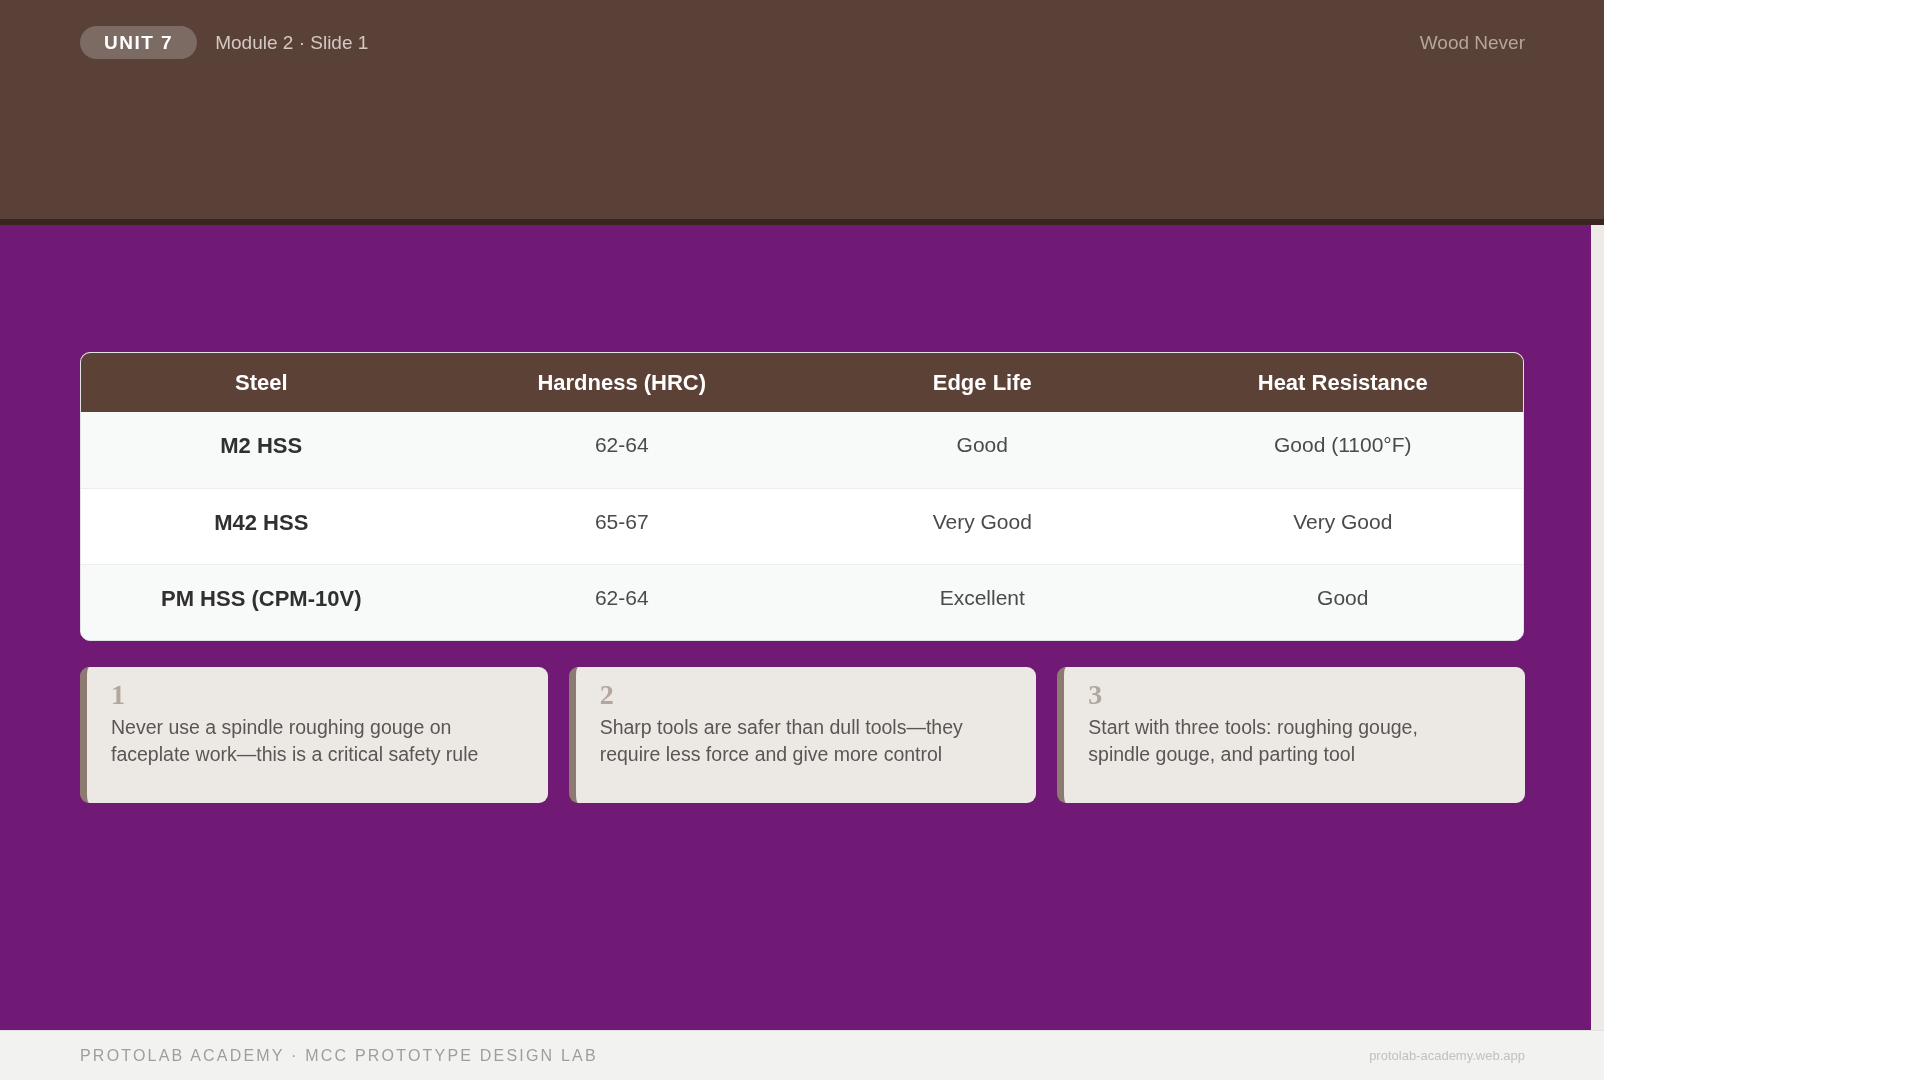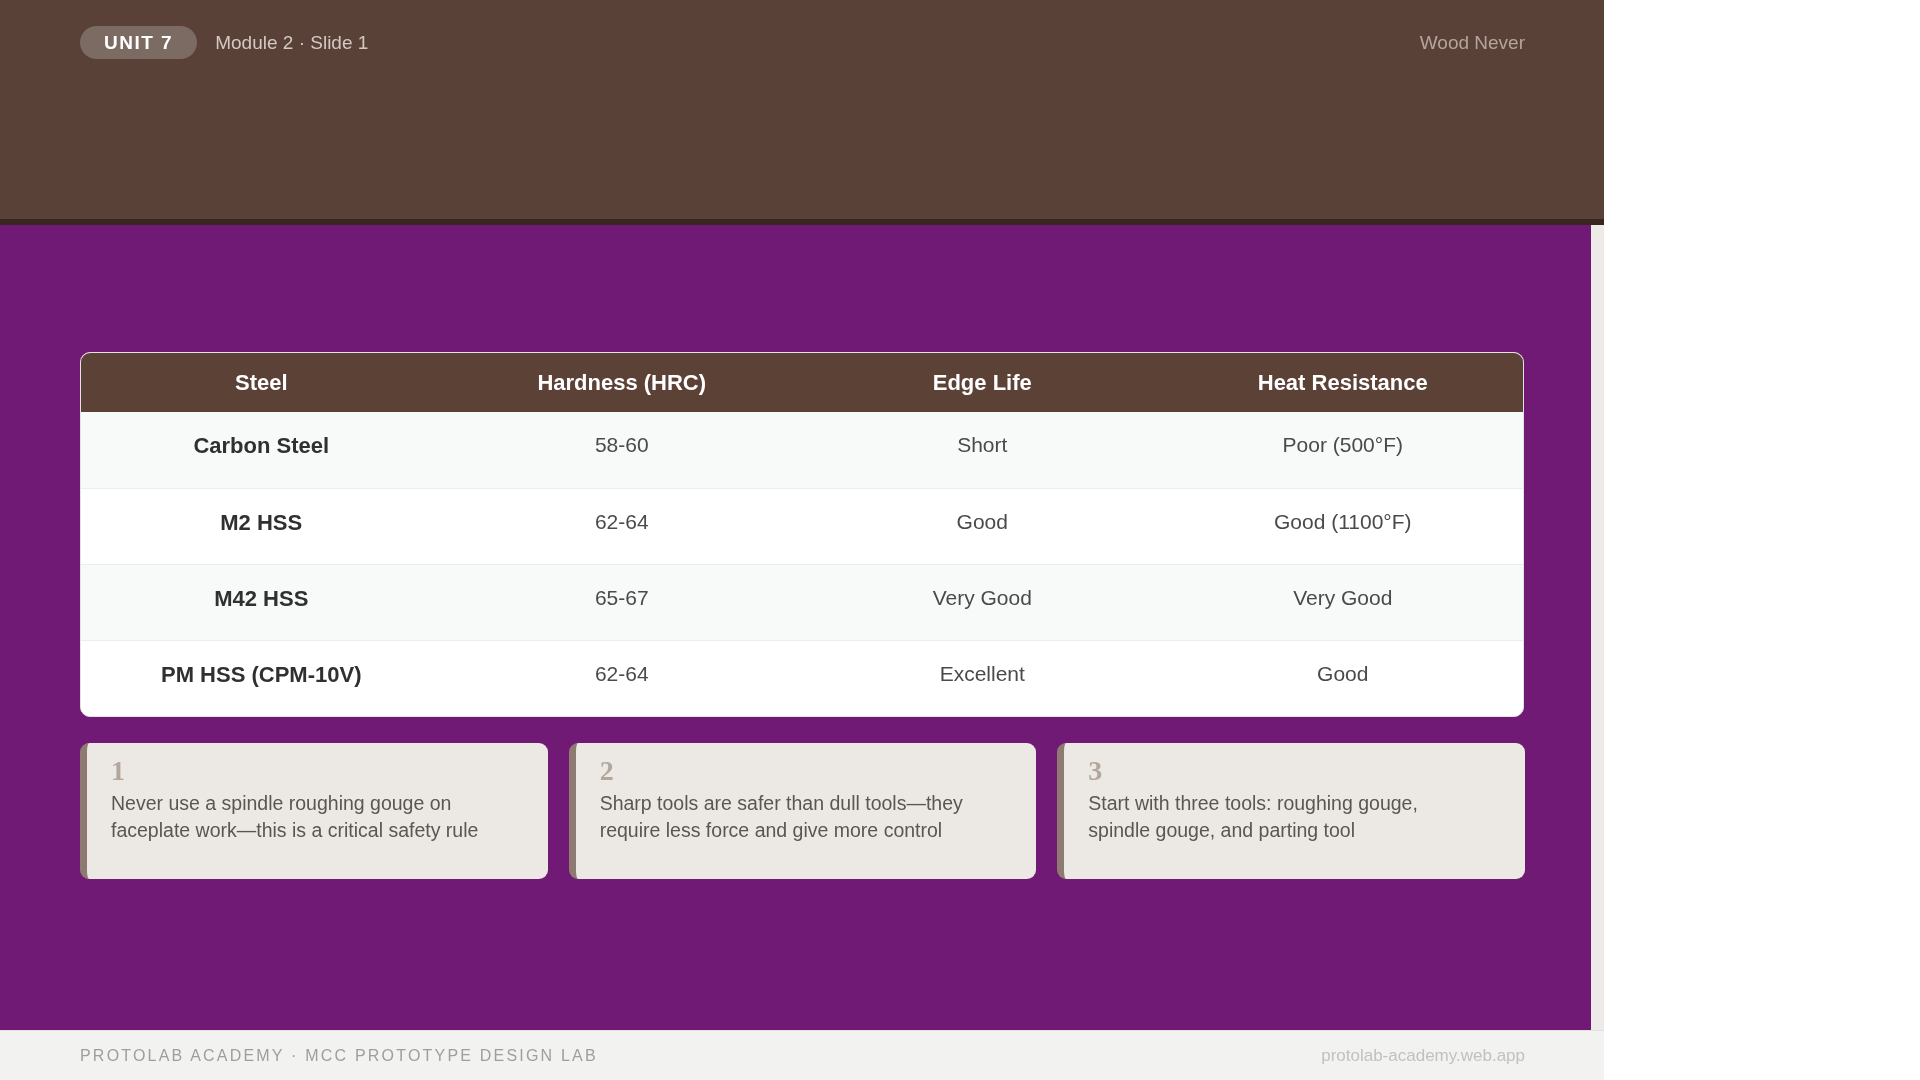--- a/index.html
+++ b/index.html
@@ -69,21 +69,21 @@
   .note-number{font-family:"Liberation Serif","DejaVu Serif",serif;font-weight:bold;
     font-size:28px;line-height:1.1;color:var(--card-number);}
   .note-text{margin-top:3px;font-size:19.5px;line-height:27px;color:var(--card-text);
     max-width:480px;}
 
   
   .slide-footer{height:50px;flex:0 0 50px;background:var(--footer-bg);
     border-top:1px solid var(--footer-border);display:flex;align-items:center;
     justify-content:space-between;padding:0 79px 0 80px;}
   .footer-left{color:var(--footer-left);font-size:16px;letter-spacing:2.2px;}
-  .footer-right{color:var(--footer-right);font-size:17px;}
+  .footer-right{color:var(--footer-right);font-size:13px;}
 </style>
 </head>
 <body>
 
 <div class="slide">
 
   <header class="slide-header">
     <div class="header-top">
       <span class="unit-badge">UNIT 7</span>
       <span class="slide-meta">Module 2 · Slide 1</span>
@@ -97,26 +97,20 @@
       <table class="steel-table">
         <thead>
           <tr>
             <th>Steel</th>
             <th>Hardness (HRC)</th>
             <th>Edge Life</th>
             <th>Heat Resistance</th>
           </tr>
         </thead>
         <tbody>
-          <tr>
-            <td class="col-steel">Carbon Steel</td>
-            <td>58-60</td>
-            <td>Short</td>
-            <td>Poor (500°F)</td>
-          </tr>
           <tr>
             <td class="col-steel">M2 HSS</td>
             <td>62-64</td>
             <td>Good</td>
             <td>Good (1100°F)</td>
           </tr>
           <tr>
             <td class="col-steel">M42 HSS</td>
             <td>65-67</td>
             <td>Very Good</td>

